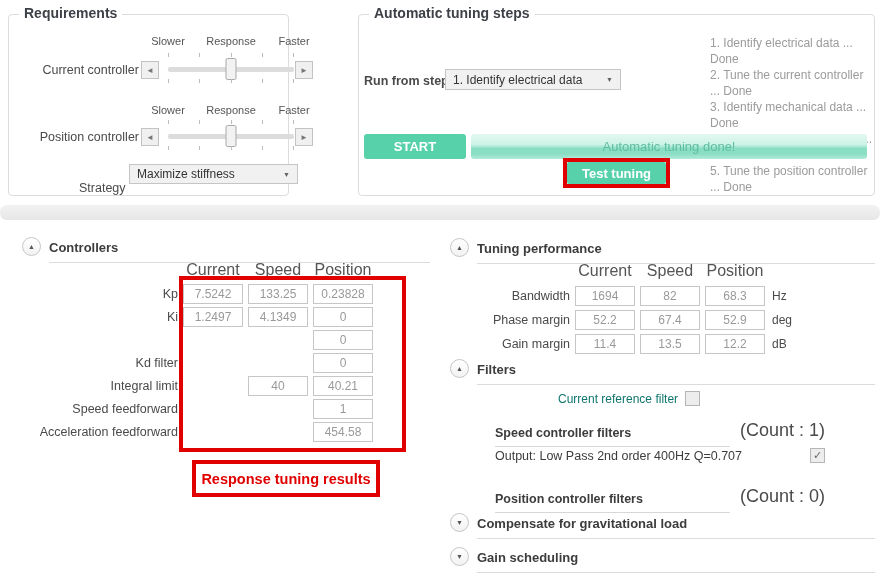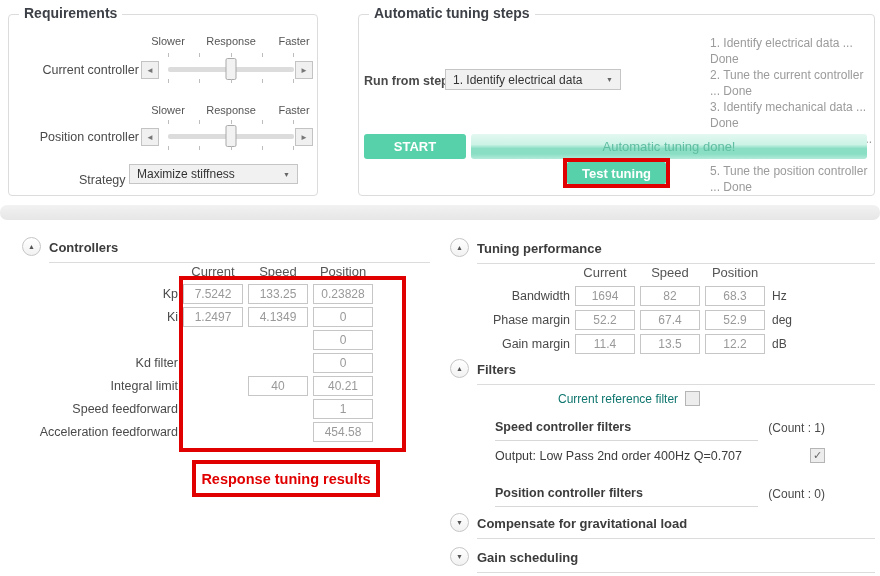--- a/index.html
+++ b/index.html
@@ -4,21 +4,21 @@
 <style>
   * { box-sizing: border-box; }
   html,body { margin:0; padding:0; background:#fff; }
   body { width:880px; height:576px; font-family:"Liberation Sans", sans-serif; position:relative; overflow:hidden; }
   .page { position:relative; width:880px; height:576px; }
 
   
   .groupbox { position:absolute; border:1px solid #dcdcdc; border-radius:4px; background:#fff; }
   .gb-title { position:absolute; top:-10px; left:10px; background:#fff; padding:0 5px;
               font-size:14px; font-weight:bold; color:#3d4147; white-space:nowrap; }
-  #gb-req  { left:8px;   top:14px; width:310px; height:182px; }
+  #gb-req  { left:8px;   top:14px; width:281px; height:182px; }
   #gb-auto { left:358px; top:14px; width:517px; height:182px; }
 
   
   .slider-label { position:absolute; width:122px; text-align:right; font-size:12.5px; color:#4a4a4a; }
   .scale-row { position:absolute; left:159px; width:126px; height:12px; }
   .scale-row span { position:absolute; transform:translateX(-50%); font-size:11px; color:#555; white-space:nowrap; }
   .scale-l { left:0; } .scale-c { left:50%; } .scale-r { left:100%; }
   .ticks { position:absolute; left:159px; width:126px; height:4px; display:flex; justify-content:space-between; }
   .ticks i { width:1px; height:4px; background:#bdbdbd; }
   .sl-btn { position:absolute; width:18px; height:18px; background:#f0f0f0; border:1px solid #c3c3c3;
@@ -58,40 +58,40 @@
                   justify-content:center; font-size:7px; color:#555; padding:0; }
   .sec-title-wrap { flex:1; align-self:stretch; border-bottom:1px solid #dcdcdc; padding-top:1px; }
   .sec-title { font-size:13px; font-weight:bold; color:#3c3c3c; }
 
   
   .gaintable { position:absolute; display:grid; }
   #ctrl-table { left:30px; top:261px; grid-template-columns:148px 60px 60px 60px;
                 grid-auto-rows:20px; column-gap:5px; row-gap:3px; }
   #perf-table { left:462px; top:262px; grid-template-columns:108px 60px 60px 60px 34px;
                 grid-auto-rows:20px; column-gap:5px; row-gap:4px; }
-  .col-head { font-size:13px; color:#555; text-align:center; align-self:end; padding-bottom:2px; }
+  .col-head { font-size:16px; color:#555; text-align:center; align-self:end; padding-bottom:2px; }
   .row-label { font-size:12.5px; color:#4a4a4a; text-align:right; line-height:20px; white-space:nowrap; }
   .cellbox { width:100%; height:20px; border:1px solid #c6c6c6; background:#fff; color:#999;
              text-align:center; font-size:12px; font-family:"Liberation Sans",sans-serif; padding:0; }
   .unit { font-size:12px; color:#4a4a4a; line-height:20px; padding-left:2px; }
   .table-redbox { position:absolute; left:149px; top:15px; width:227px; height:176px;
                   border:4px solid #e10000; pointer-events:none; }
   .annotation-box { position:absolute; left:192px; top:460px; width:188px; height:37px;
                     border:4px solid #e10000; display:flex; align-items:center; justify-content:center;
                     font-size:14.5px; font-weight:bold; color:#e10000; white-space:nowrap; }
 
   
   .chk { width:15px; height:15px; border:1px solid #b5b5b5; background:#ededed;
          display:flex; align-items:center; justify-content:center; font-size:11px; color:#666; }
   .cr-filter-row { position:absolute; left:558px; top:391px; display:flex; align-items:center; gap:7px;
                    font-size:12px; color:#0f766e; }
   .filter-block { position:absolute; left:495px; width:330px; display:flex; align-items:flex-end; }
   .fb-title { flex:1; border-bottom:1px solid #d8d8d8; padding-bottom:6px;
               font-size:12.5px; font-weight:bold; color:#3c3c3c; }
-  .fb-count { font-size:12px; color:#4a4a4a; padding-left:10px; padding-bottom:6px; }
+  .fb-count { font-size:18px; color:#4a4a4a; padding-left:10px; padding-bottom:6px; }
   .filter-item { position:absolute; left:495px; width:330px; display:flex; align-items:center;
                  justify-content:space-between; font-size:12.5px; color:#3c3c3c; }
 </style>
 </head>
 <body>
 
 <div class="page">
 
   <div class="groupbox" id="gb-req">
     <span class="gb-title">Requirements</span>
@@ -149,21 +149,21 @@
         <span>►</span>
       </button>
     <div class="ticks" style="top:131px;">
         <i></i>
         <i></i>
         <i></i>
         <i></i>
         <i></i>
       </div>
 
-    <div class="form-label" style="left:70px; top:158px;">Strategy</div>
+    <div class="form-label" style="left:70px; top:166px;">Strategy</div>
     <div class="dropdown" style="left:120px; top:149px; width:169px; height:20px;">
       <span>Maximize stiffness</span>
       <span class="dd-arrow">▼</span>
     </div>
   </div>
 
   <div class="groupbox" id="gb-auto">
     <span class="gb-title">Automatic tuning steps</span>
 
     <div class="steps">

